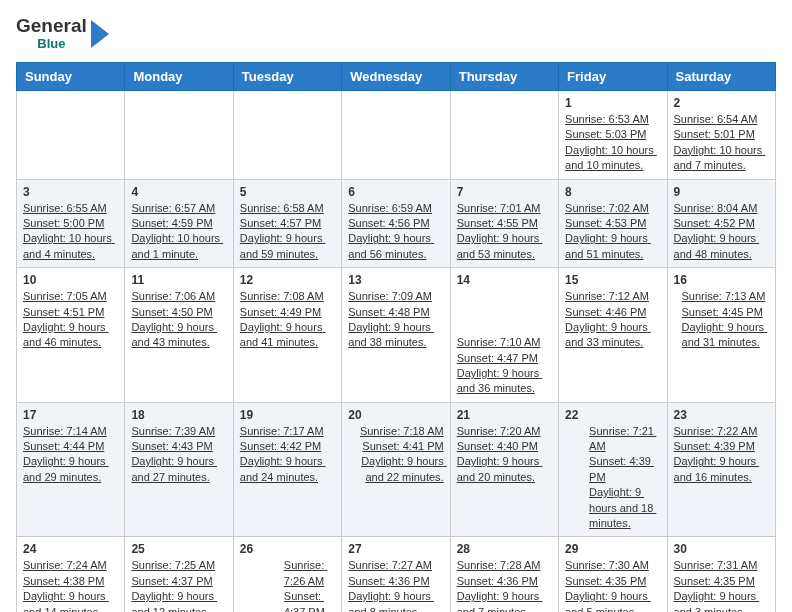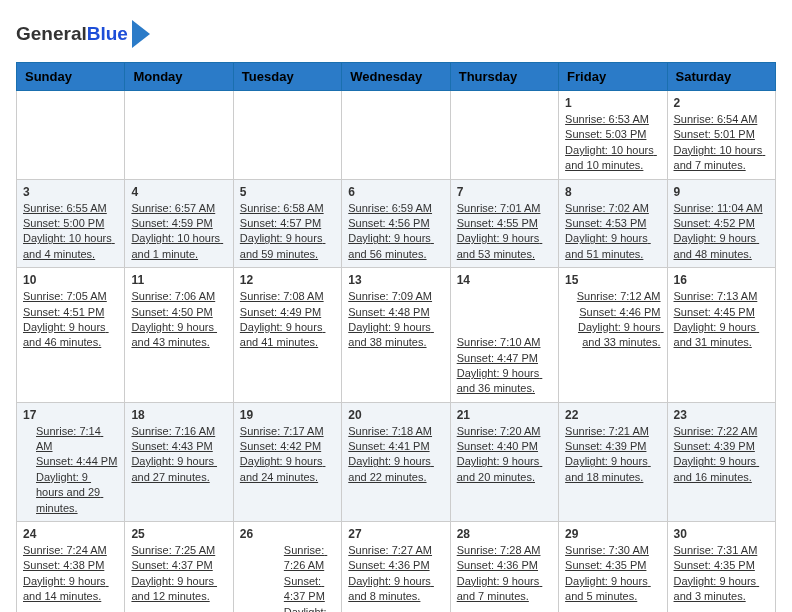--- a/index.html
+++ b/index.html
@@ -32,21 +32,21 @@
     .location {
       font-size: 16px;
       color: #333;
     }
     .calendar {
       width: 100%;
       border-collapse: collapse;
     }
     .calendar thead tr th {
       background-color: #2b7bc8;
-      color: #000000;
+      color: #ffffff;
       font-size: 13px;
       font-weight: bold;
       padding: 6px 8px;
       text-align: left;
       border: 1px solid #1a6faf;
     }
     .calendar tbody tr {
       vertical-align: top;
     }
     .calendar tbody tr:nth-child(odd) {
@@ -79,23 +79,23 @@
     .empty-cell {
       background: #fff;
     }
   </style>
 </head>
 <body>
 
 <div class="header">
   <div class="logo">
   <div style="display:flex; align-items:center; gap:2px;">
-    <div style="display:flex; flex-direction:row; align-items:center; line-height:1.1;">
+    <div style="display:flex; flex-direction:column; align-items:center; line-height:1.1;">
       <span style="font-size:19px; font-weight:bold; color:#333;">General</span>
-      <span style="font-size:19px; font-weight:bold; color:#1d4ed8;">Blue</span>
+      <span style="font-size:13px; font-weight:bold; color:#0f766e;">Blue</span>
     </div>
     <svg width="22" height="36" viewBox="0 0 22 36">
       <polygon points="2,4 20,18 2,32" fill="#2b7bc8"></polygon>
     </svg>
   </div>
 </div>
   <div class="title-section">
     <div class="month-title"></div>
     <div class="location"></div>
   </div>
@@ -165,21 +165,21 @@
 Daylight: 9 hours and 53 minutes.</div>
         </td>
         <td>
           <span class="day-num">8</span>
           <div class="day-info" style="white-space: pre-wrap;">Sunrise: 7:02 AM
 Sunset: 4:53 PM
 Daylight: 9 hours and 51 minutes.</div>
         </td>
         <td>
           <span class="day-num">9</span>
-          <div class="day-info" style="white-space: pre-wrap;">Sunrise: 11:04 AM
+          <div class="day-info" style="white-space: pre-wrap;">Sunrise: 8:04 AM
 Sunset: 4:52 PM
 Daylight: 9 hours and 48 minutes.</div>
         </td>
       </tr>
       <tr>
         <td>
           <span class="day-num">10</span>
           <div class="day-info" style="white-space: pre-wrap;">Sunrise: 7:05 AM
 Sunset: 4:51 PM
 Daylight: 9 hours and 46 minutes.</div>
@@ -203,65 +203,65 @@
 Daylight: 9 hours and 38 minutes.</div>
         </td>
         <td>
           <span class="day-num">14</span>
           <div class="day-info" style="white-space: pre-wrap; margin-top: 48px;">Sunrise: 7:10 AM
 Sunset: 4:47 PM
 Daylight: 9 hours and 36 minutes.</div>
         </td>
         <td>
           <span class="day-num">15</span>
-          <div class="day-info" style="white-space: pre-wrap; text-align: right;">Sunrise: 7:12 AM
+          <div class="day-info" style="white-space: pre-wrap;">Sunrise: 7:12 AM
 Sunset: 4:46 PM
 Daylight: 9 hours and 33 minutes.</div>
         </td>
         <td>
           <span class="day-num">16</span>
-          <div class="day-info" style="white-space: pre-wrap;">Sunrise: 7:13 AM
+          <div class="day-info" style="white-space: pre-wrap; margin-left: 8px;">Sunrise: 7:13 AM
 Sunset: 4:45 PM
 Daylight: 9 hours and 31 minutes.</div>
         </td>
       </tr>
       <tr>
         <td>
           <span class="day-num">17</span>
-          <div class="day-info" style="white-space: pre-wrap; margin-left: 13px;">Sunrise: 7:14 AM
+          <div class="day-info" style="white-space: pre-wrap;">Sunrise: 7:14 AM
 Sunset: 4:44 PM
 Daylight: 9 hours and 29 minutes.</div>
         </td>
         <td>
           <span class="day-num">18</span>
-          <div class="day-info" style="white-space: pre-wrap;">Sunrise: 7:16 AM
+          <div class="day-info" style="white-space: pre-wrap;">Sunrise: 7:39 AM
 Sunset: 4:43 PM
 Daylight: 9 hours and 27 minutes.</div>
         </td>
         <td>
           <span class="day-num">19</span>
           <div class="day-info" style="white-space: pre-wrap;">Sunrise: 7:17 AM
 Sunset: 4:42 PM
 Daylight: 9 hours and 24 minutes.</div>
         </td>
         <td>
           <span class="day-num">20</span>
-          <div class="day-info" style="white-space: pre-wrap;">Sunrise: 7:18 AM
+          <div class="day-info" style="white-space: pre-wrap; text-align: right;">Sunrise: 7:18 AM
 Sunset: 4:41 PM
 Daylight: 9 hours and 22 minutes.</div>
         </td>
         <td>
           <span class="day-num">21</span>
           <div class="day-info" style="white-space: pre-wrap;">Sunrise: 7:20 AM
 Sunset: 4:40 PM
 Daylight: 9 hours and 20 minutes.</div>
         </td>
         <td>
           <span class="day-num">22</span>
-          <div class="day-info" style="white-space: pre-wrap;">Sunrise: 7:21 AM
+          <div class="day-info" style="white-space: pre-wrap; margin-left: 24px;">Sunrise: 7:21 AM
 Sunset: 4:39 PM
 Daylight: 9 hours and 18 minutes.</div>
         </td>
         <td>
           <span class="day-num">23</span>
           <div class="day-info" style="white-space: pre-wrap;">Sunrise: 7:22 AM
 Sunset: 4:39 PM
 Daylight: 9 hours and 16 minutes.</div>
         </td>
       </tr>

